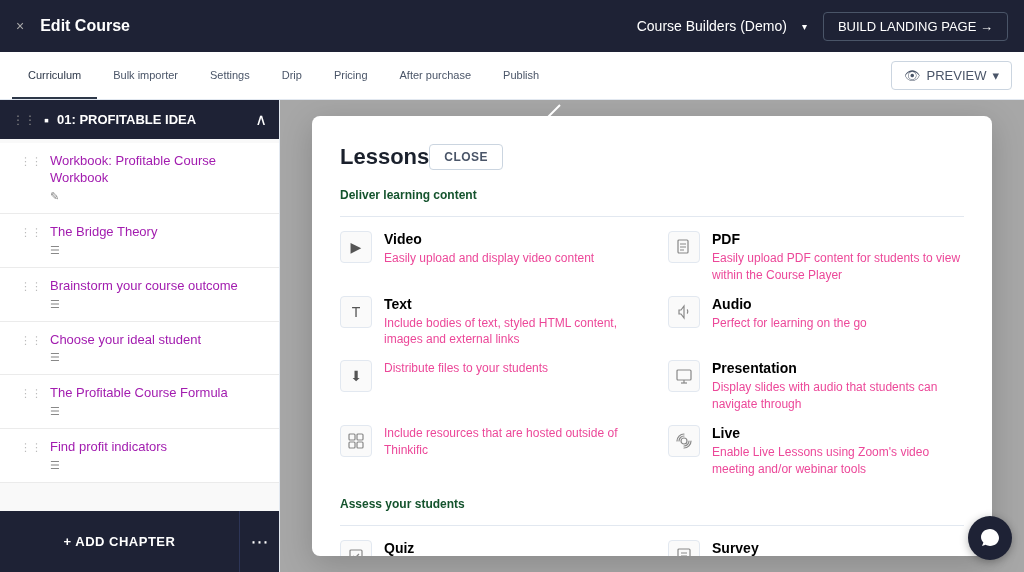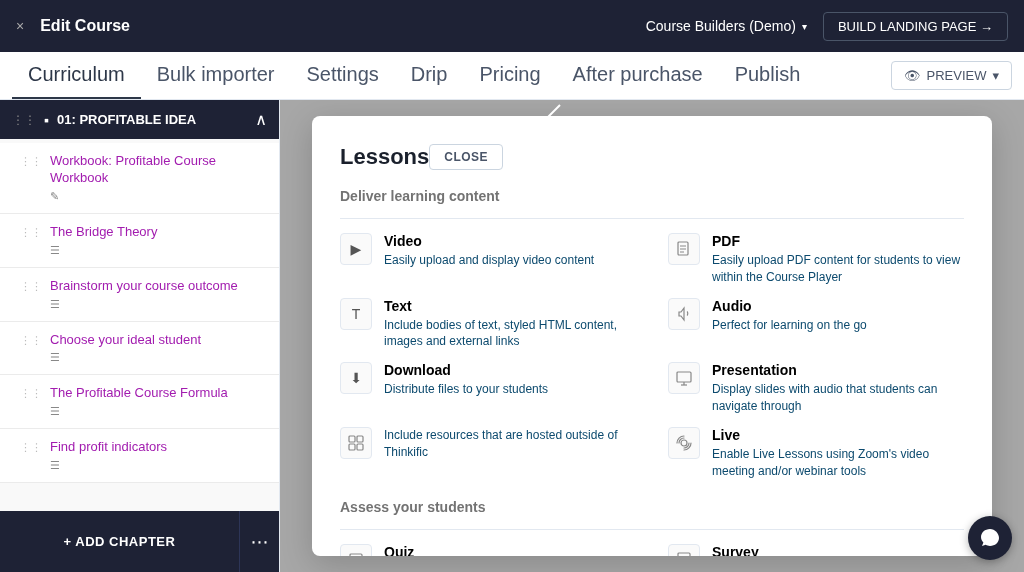--- a/index.html
+++ b/index.html
@@ -14,21 +14,21 @@
       padding: 0 16px;
       gap: 16px;
     }
     .header-close { color: #aaa; font-size: 14px; cursor: pointer; background: none; border: none; }
     .header-title { color: white; font-size: 16px; font-weight: 600; flex: 1; }
     .header-course-selector {
       color: white;
       font-size: 14px;
       display: flex;
       align-items: center;
-      gap: 6px;
+      gap: 15px;
       cursor: pointer;
     }
     .header-course-selector .chevron { font-size: 10px; }
     .build-landing-btn {
       background: none;
       border: 1px solid #4a5568;
       color: white;
       padding: 6px 14px;
       border-radius: 4px;
       font-size: 13px;
@@ -44,21 +44,21 @@
       border-bottom: 1px solid #e2e8f0;
       height: 48px;
       display: flex;
       align-items: stretch;
       padding: 0 12px;
       justify-content: space-between;
     }
     .nav-tabs-left { display: flex; align-items: stretch; }
     .nav-tab {
       padding: 0 16px;
-      font-size: 20px;
+      font-size: 11px;
       color: #4a5568;
       cursor: pointer;
       display: flex;
       align-items: center;
       border-bottom: 2px solid transparent;
       text-decoration: none;
     }
     .nav-tab.active { color: #2d3748; border-bottom-color: #2d3748; font-weight: 500; }
     .nav-tabs-right { display: flex; align-items: center; gap: 8px; }
     .preview-btn {
@@ -190,21 +190,21 @@
       border: 1px solid #cbd5e0;
       border-radius: 4px;
       padding: 5px 14px;
       font-size: 12px;
       font-weight: 600;
       color: #4a5568;
       cursor: pointer;
       letter-spacing: 0.5px;
     }
 
-    .modal-section-title { font-size: 14px; font-weight: 700; color: #737373; margin-bottom: 14px; }
+    .modal-section-title { font-size: 12px; font-weight: 700; color: #14532d; margin-bottom: 14px; }
 
     .lesson-grid {
       display: grid;
       grid-template-columns: 1fr 1fr;
       gap: 12px 32px;
       margin-bottom: 20px;
     }
     .lesson-type-item {
       display: flex;
       align-items: flex-start;
@@ -219,21 +219,21 @@
       display: flex;
       align-items: center;
       justify-content: center;
       flex-shrink: 0;
       color: #555;
       font-size: 14px;
       background: #fafafa;
     }
     .lesson-type-info { flex: 1; }
     .lesson-type-name { font-size: 14px; font-weight: 600; color: #000000; margin-bottom: 3px; }
-    .lesson-type-desc { font-size: 12px; color: #0c4a6e; line-height: 1.4; }
+    .lesson-type-desc { font-size: 12px; color: #ec4899; line-height: 1.4; }
 
     
     .arrow-annotation {
       position: absolute;
       top: 0;
       left: 220px;
       width: 80px;
       height: 60px;
       z-index: 20;
       pointer-events: none;
@@ -417,21 +417,20 @@
             </div>
             <div class="lesson-type-info">
               <div class="lesson-type-name">Audio</div>
               <div class="lesson-type-desc">Perfect for learning on the go</div>
             </div>
           </div>
 
           <div class="lesson-type-item">
             <div class="lesson-type-icon">⬇</div>
             <div class="lesson-type-info">
-              <div class="lesson-type-name">Download</div>
               <div class="lesson-type-desc">Distribute files to your students</div>
             </div>
           </div>
 
           <div class="lesson-type-item">
             <div class="lesson-type-icon">
               <svg width="16" height="16" viewBox="0 0 16 16">
                   <rect x="1" y="2" width="14" height="10" rx="1" fill="none" stroke="#888" stroke-width="1.2"></rect>
                   <line x1="8" y1="12" x2="8" y2="15" stroke="#888" stroke-width="1.2"></line>
                   <line x1="5" y1="15" x2="11" y2="15" stroke="#888" stroke-width="1.2"></line>

